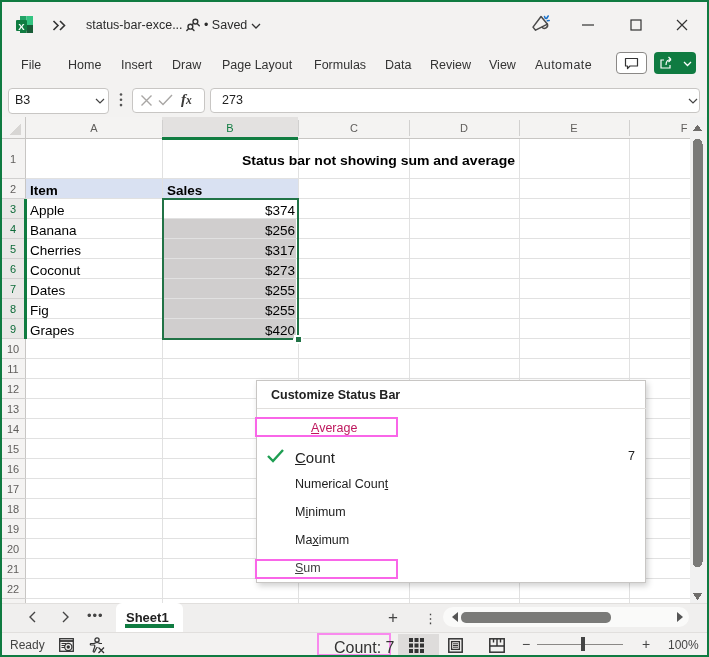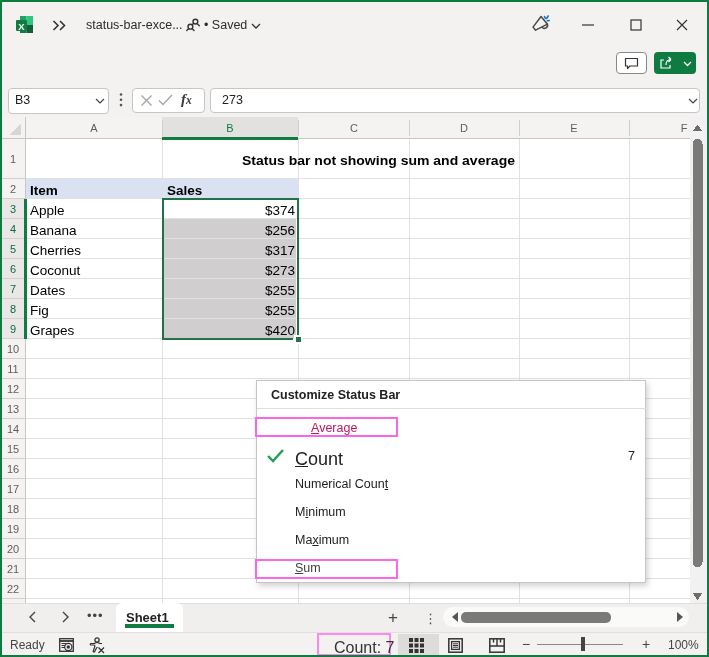--- a/index.html
+++ b/index.html
@@ -49,20 +49,32 @@
       <path d="M1 7 H13" stroke="#333" stroke-width="1.2"></path>
     </svg>
   <svg class="abs" style="left:630px;top:19px;" width="12" height="12" viewBox="0 0 12 12">
       <rect x="1" y="1" width="10" height="10" fill="none" stroke="#333" stroke-width="1.2"></rect>
     </svg>
   <svg class="abs" style="left:676px;top:19px;" width="12" height="12" viewBox="0 0 12 12">
       <path d="M1 1 L11 11 M11 1 L1 11" stroke="#333" stroke-width="1.2"></path>
     </svg>
 
   <div class="abs" style="left:0;top:45px;width:709px;height:40px;background:#f3f2f1;"></div>
+  <div class="abs" style="top:58px;left:0;width:600px;height:16px;font-size:12.5px;color:#333;">
+    <span class="abs" style="left:21px;">File</span>
+    <span class="abs" style="left:68px;">Home</span>
+    <span class="abs" style="left:121px;">Insert</span>
+    <span class="abs" style="left:172px;">Draw</span>
+    <span class="abs" style="left:222px;">Page Layout</span>
+    <span class="abs" style="left:314px;">Formulas</span>
+    <span class="abs" style="left:385px;">Data</span>
+    <span class="abs" style="left:430px;">Review</span>
+    <span class="abs" style="left:489px;">View</span>
+    <span class="abs" style="left:535px;letter-spacing:0.45px;">Automate</span>
+  </div>
 
   <div class="abs" style="left:616px;top:52px;width:31px;height:22px;background:#fff;border:1px solid #8a8886;border-radius:4px;box-sizing:border-box;"></div>
   <svg class="abs" style="left:624px;top:57px;" width="15" height="13" viewBox="0 0 15 13">
     <path d="M1.5 1.5 H13.5 V9 H6 L3.5 11.5 V9 H1.5 Z" fill="none" stroke="#333" stroke-width="1.2" stroke-linejoin="round"></path>
   </svg>
 
   <div class="abs" style="left:654px;top:52px;width:42px;height:22px;background:#0f7b41;border-radius:4px;"></div>
   <svg class="abs" style="left:659px;top:56px;" width="15" height="14" viewBox="0 0 15 14">
     <path d="M5 4 H2 V12 H11 V9" fill="none" stroke="#fff" stroke-width="1.2"></path>
     <path d="M7 9 C7 5 9 3.5 12 3.5 M12 3.5 L9.5 1 M12 3.5 L9.5 6" fill="none" stroke="#fff" stroke-width="1.2"></path>
@@ -262,21 +274,21 @@
     <rect x="690" y="0" width="17" height="488" fill="#f1f1f1"></rect>
     <path d="M697.5 8 L702.5 14 L692.5 14 Z" fill="#6e6c6a"></path>
     <rect x="692.5" y="22" width="10" height="428" rx="5" fill="#7a7a78"></rect>
     <path d="M697.5 483 L702.5 476 L692.5 476 Z" fill="#6e6c6a"></path>
   </svg>
 
   <div class="abs" style="left:256px;top:380px;width:390px;height:203px;background:#fff;border:1px solid #c8c6c4;box-shadow:2px 3px 6px rgba(0,0,0,0.18);box-sizing:border-box;"></div>
   <div class="abs" style="left:271px;top:388px;font-size:12.5px;font-weight:bold;color:#222;">Customize Status Bar</div>
   <div class="abs" style="left:257px;top:408px;width:389px;height:1px;background:#e1dfdd;"></div>
   <div class="abs" style="left:295px;top:421px;font-size:12.5px;color:#be185d;margin-left:16px;"><u>A</u>verage</div>
-  <div class="abs" style="left:295px;top:449px;font-size:18px;color:#222;"><u>C</u>ount</div>
+  <div class="abs" style="left:295px;top:449px;font-size:15px;color:#222;"><u>C</u>ount</div>
   <div class="abs" style="left:628px;top:449px;font-size:12.5px;color:#222;">7</div>
   <div class="abs" style="left:295px;top:477px;font-size:12.5px;color:#222;">Numerical Coun<u>t</u></div>
   <div class="abs" style="left:295px;top:505px;font-size:12.5px;color:#222;">M<u>i</u>nimum</div>
   <div class="abs" style="left:295px;top:533px;font-size:12.5px;color:#222;">Ma<u>x</u>imum</div>
   <div class="abs" style="left:295px;top:561px;font-size:12.5px;color:#404040;text-align:center;"><u>S</u>um</div>
   <svg class="abs" style="left:266px;top:448px;" width="19" height="15" viewBox="0 0 19 15">
     <path d="M2 8 L7 13 L17 2" fill="none" stroke="#1e9e52" stroke-width="2.4"></path>
   </svg>
 
   <div class="abs" style="left:255px;top:417px;width:143px;height:20px;border:2px solid #f966e8;box-sizing:border-box;"></div>

